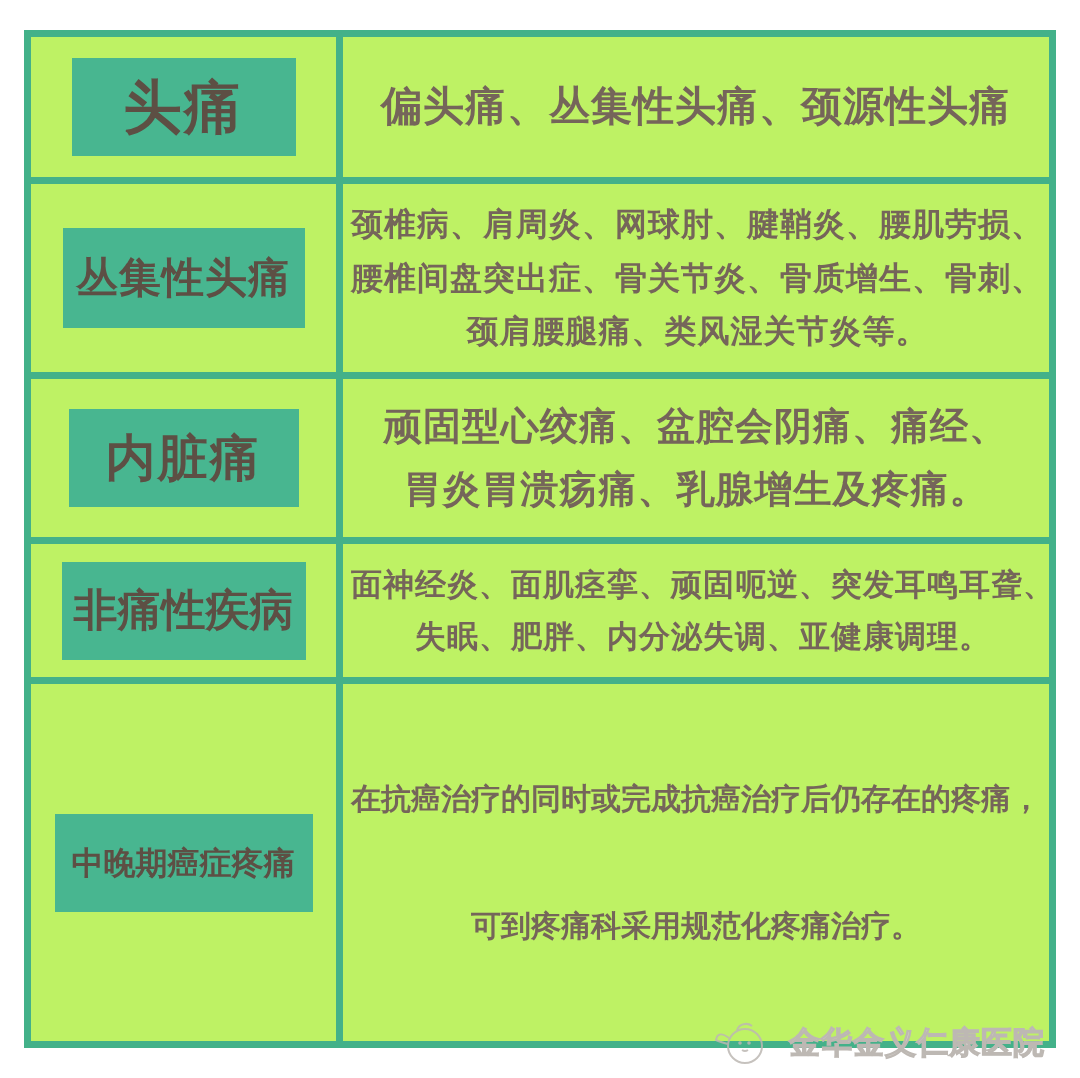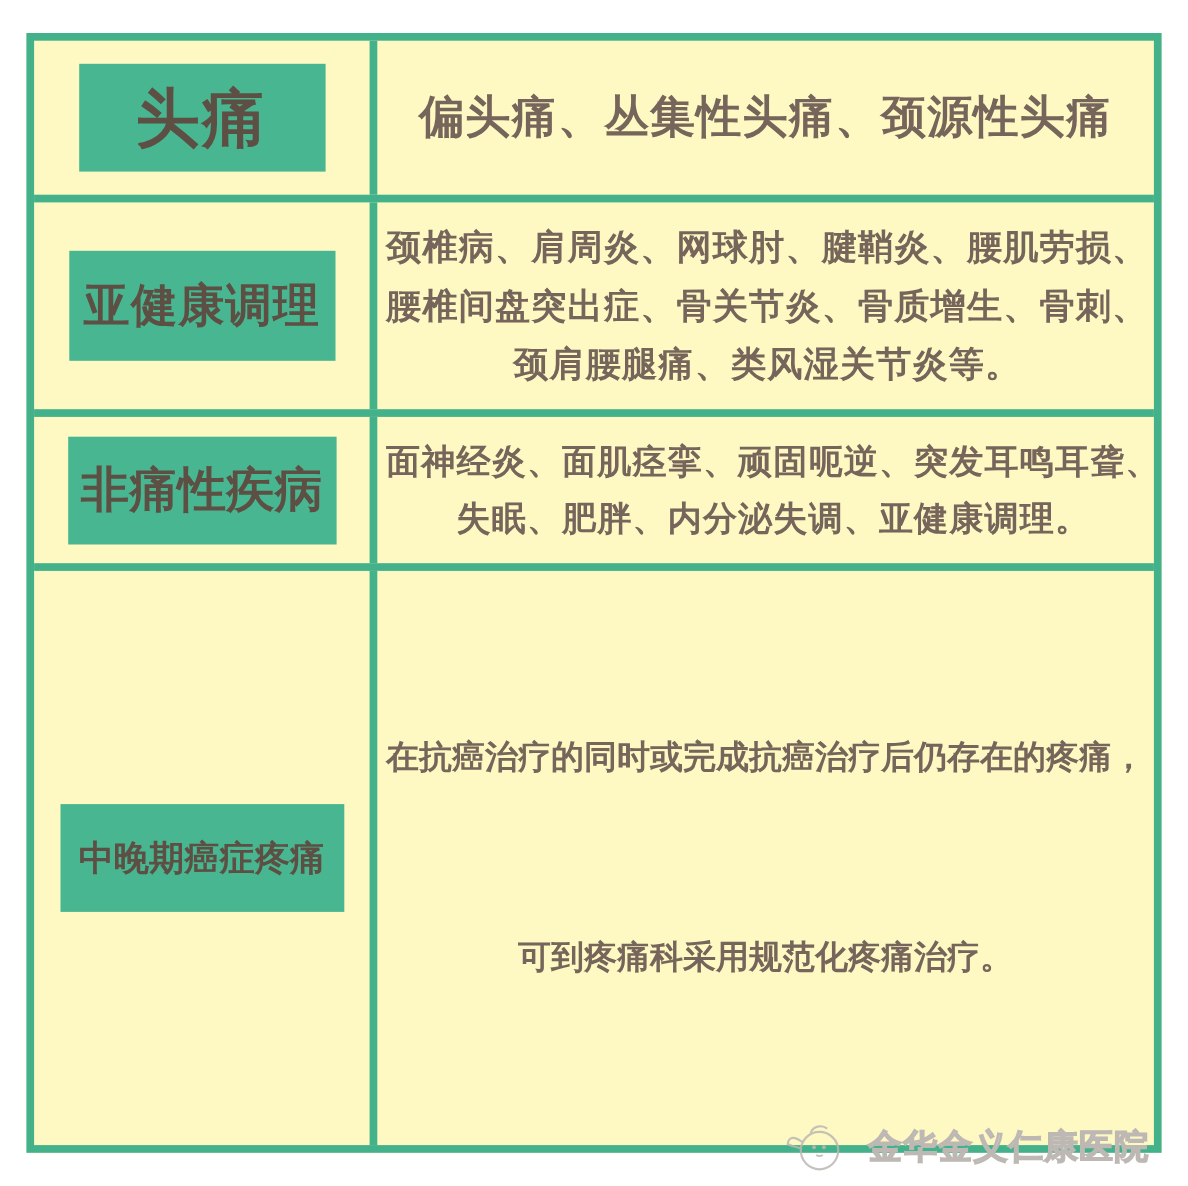--- a/index.html
+++ b/index.html
@@ -18,21 +18,21 @@
   .pain-table {
     position: absolute;
     left: 24px;
     top: 30px;
     width: 1032px;
     height: 1018px;
     box-sizing: border-box;
     border: 7px solid #43b189;
     display: flex;
     flex-direction: column;
-    background: #fef9c3;
+    background: #bef264;
   }
   .row {
     display: flex;
     flex-direction: row;
     border-bottom: 7px solid #43b189;
     flex: 0 0 auto;
   }
   .row:last-child { border-bottom: none; flex: 1 1 auto; }
   .r1 { height: 140px; }
   .r2 { height: 185px; }
@@ -123,29 +123,38 @@
         <div class="chip">头痛</div>
       </div>
       <div class="items-cell">
         <div class="item-line">偏头痛、丛集性头痛、颈源性头痛</div>
       </div>
     </div>
 
 
     <div class="row r3">
       <div class="cat-cell">
-        <div class="chip">亚健康调理</div>
+        <div class="chip">丛集性头痛</div>
       </div>
       <div class="items-cell">
         <div class="item-line">颈椎病、肩周炎、网球肘、腱鞘炎、腰肌劳损、</div>
         <div class="item-line">腰椎间盘突出症、骨关节炎、骨质增生、骨刺、</div>
         <div class="item-line">颈肩腰腿痛、类风湿关节炎等。</div>
       </div>
     </div>
 
+    <div class="row r4">
+      <div class="cat-cell">
+        <div class="chip">内脏痛</div>
+      </div>
+      <div class="items-cell">
+        <div class="item-line">顽固型心绞痛、盆腔会阴痛、痛经、</div>
+        <div class="item-line">胃炎胃溃疡痛、乳腺增生及疼痛。</div>
+      </div>
+    </div>
 
     <div class="row r5">
       <div class="cat-cell">
         <div class="chip">非痛性疾病</div>
       </div>
       <div class="items-cell">
         <div class="item-line">面神经炎、面肌痉挛、顽固呃逆、突发耳鸣耳聋、</div>
         <div class="item-line">失眠、肥胖、内分泌失调、亚健康调理。</div>
       </div>
     </div>

